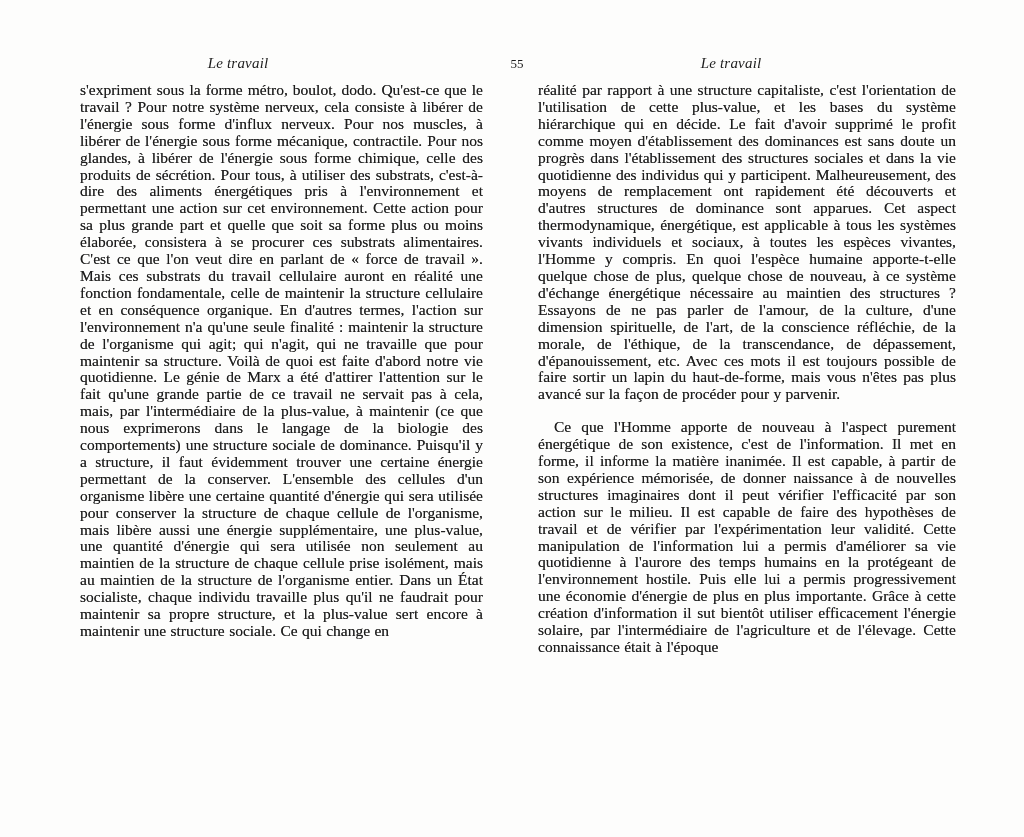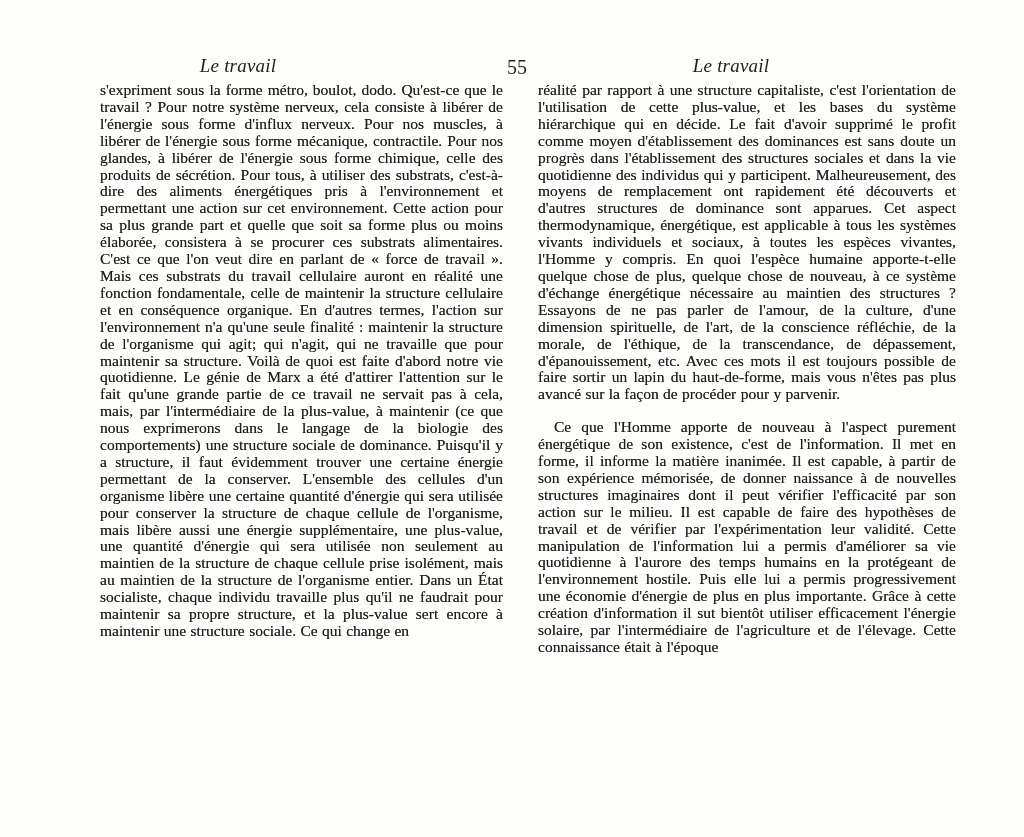--- a/index.html
+++ b/index.html
@@ -17,38 +17,38 @@
   }
   .spread {
     position: absolute;
     inset: 0;
   }
   .running-title {
     position: absolute;
     top: 55px;
     transform: translateX(-50%);
     font-style: italic;
-    font-size: 19px;
+    font-size: 15px;
     letter-spacing: 0.2px;
     white-space: nowrap;
   }
   .running-title.left  { left: 238px; }
   .running-title.right { left: 731px; }
   .page-number {
     position: absolute;
     top: 56px;
     left: 517px;
     transform: translateX(-50%);
-    font-size: 20px;
+    font-size: 13px;
   }
   .column {
     position: absolute;
     top: 82px;
   }
-  .column.left  { left: 100px;  width: 403px; }
+  .column.left  { left: 80px;  width: 403px; }
   .column.right { left: 538px; width: 418px; }
   .column p {
     margin: 0;
     font-size: 15.5px;
     line-height: 16.9px;
     text-align: justify;
     text-align-last: left;
     hyphens: none;
     word-spacing: 0.5px;
     text-shadow: 0 0 0.35px rgba(20,20,20,0.65); 

